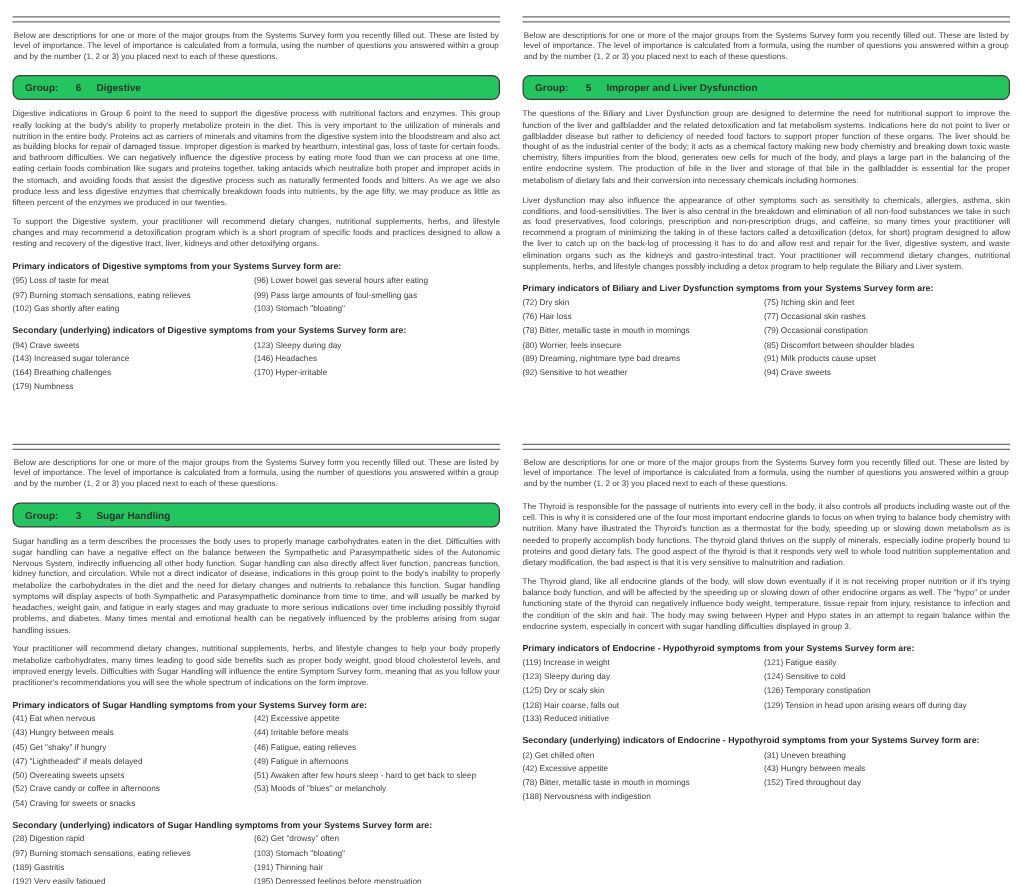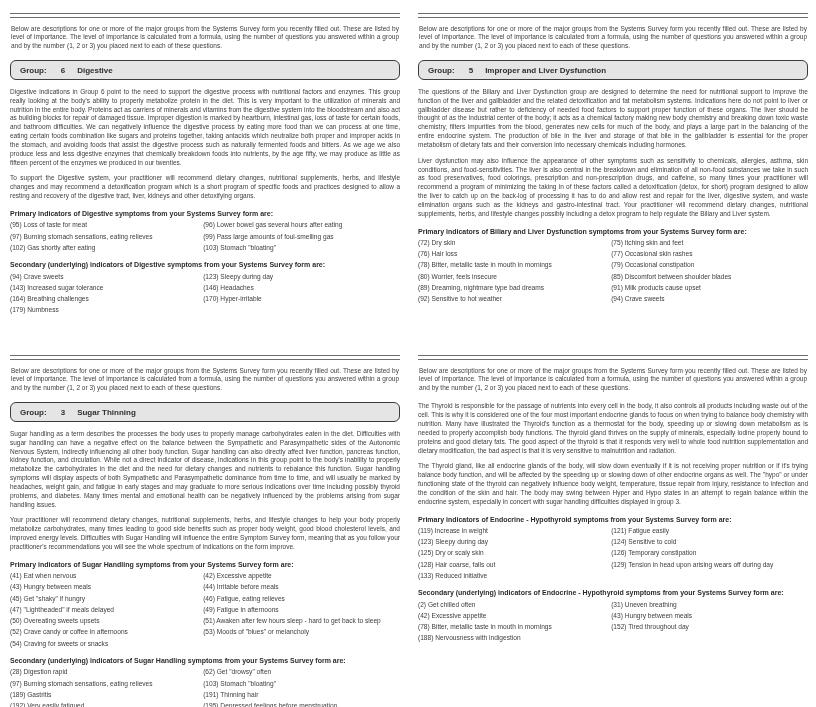--- a/index.html
+++ b/index.html
@@ -38,21 +38,21 @@
     color: #3d3d3d;
   }
   .group-box {
     border: 1.6px solid #3c3c3c;
     border-radius: 6px;
     padding: 4.5px 9px 4px 9px;
     margin: 0 0 8px 0;
     font-size: 8px;
     font-weight: bold;
     color: #2f2f2f;
-    background: #e5e5e5;
+    background: #22c55e;
   }
   .group-box .g-num { margin-left: 14px; }
   .group-box .g-name { margin-left: 12px; }
   .para {
     font-size: 6.5px;
     line-height: 1.36;
     text-align: justify;
     margin: 0 0 7px 0;
     color: #3d3d3d;
   }
@@ -130,21 +130,21 @@
         <div class="ind-item">(91) Milk products cause upset</div>
         <div class="ind-item">(92) Sensitive to hot weather</div>
         <div class="ind-item">(94) Crave sweets</div>
       </div>
   </section>
 
   <section class="quad row-bottom">
     <div class="rule"></div>
     <p class="intro">Below are descriptions for one or more of the major groups from the Systems Survey form you recently filled out.  These are listed by level of importance.  The level of importance is calculated from a formula, using the number of questions you answered within a group and by the number (1, 2 or 3) you placed next to each of these questions.</p>
     <div class="group-box">
-      <span class="g-label">Group:</span><span class="g-num">3</span><span class="g-name">Sugar Thinning</span>
+      <span class="g-label">Group:</span><span class="g-num">3</span><span class="g-name">Sugar Handling</span>
     </div>
     <p class="para">Sugar handling as a term describes the processes the body uses to properly manage carbohydrates eaten in the diet.  Difficulties with sugar handling can have a negative effect on the balance between the Sympathetic and Parasympathetic sides of the Autonomic Nervous System, indirectly influencing all other body function.  Sugar handling can also directly affect liver function, pancreas function, kidney function, and circulation.  While not a direct indicator of disease, indications in this group point to the body's inability to properly metabolize the carbohydrates in the diet and the need for dietary changes and nutrients to rebalance this function.  Sugar handling symptoms will display aspects of both Sympathetic and Parasympathetic dominance from time to time, and will usually be marked by headaches, weight gain, and fatigue in early stages and may graduate to more serious indications over time including possibly thyroid problems, and diabetes. Many times mental and emotional health can be negatively influenced by the problems arising from sugar handling issues.</p>
     <p class="para">Your practitioner will recommend dietary changes, nutritional supplements, herbs, and lifestyle changes to help your body properly metabolize carbohydrates, many times leading to good side benefits such as proper body weight, good blood cholesterol levels, and improved energy levels.  Difficulties with Sugar Handling will influence the entire Symptom Survey form, meaning that as you follow your practitioner's recommendations you will see the whole spectrum of indications on the form improve.</p>
     <div class="sec-h">Primary indicators of Sugar Handling symptoms from your Systems Survey form are:</div>
     <div class="ind-grid">
         <div class="ind-item">(41) Eat when nervous</div>
         <div class="ind-item">(42) Excessive appetite</div>
         <div class="ind-item">(43) Hungry between meals</div>
         <div class="ind-item">(44) Irritable before meals</div>
         <div class="ind-item">(45) Get "shaky" if hungry</div>

